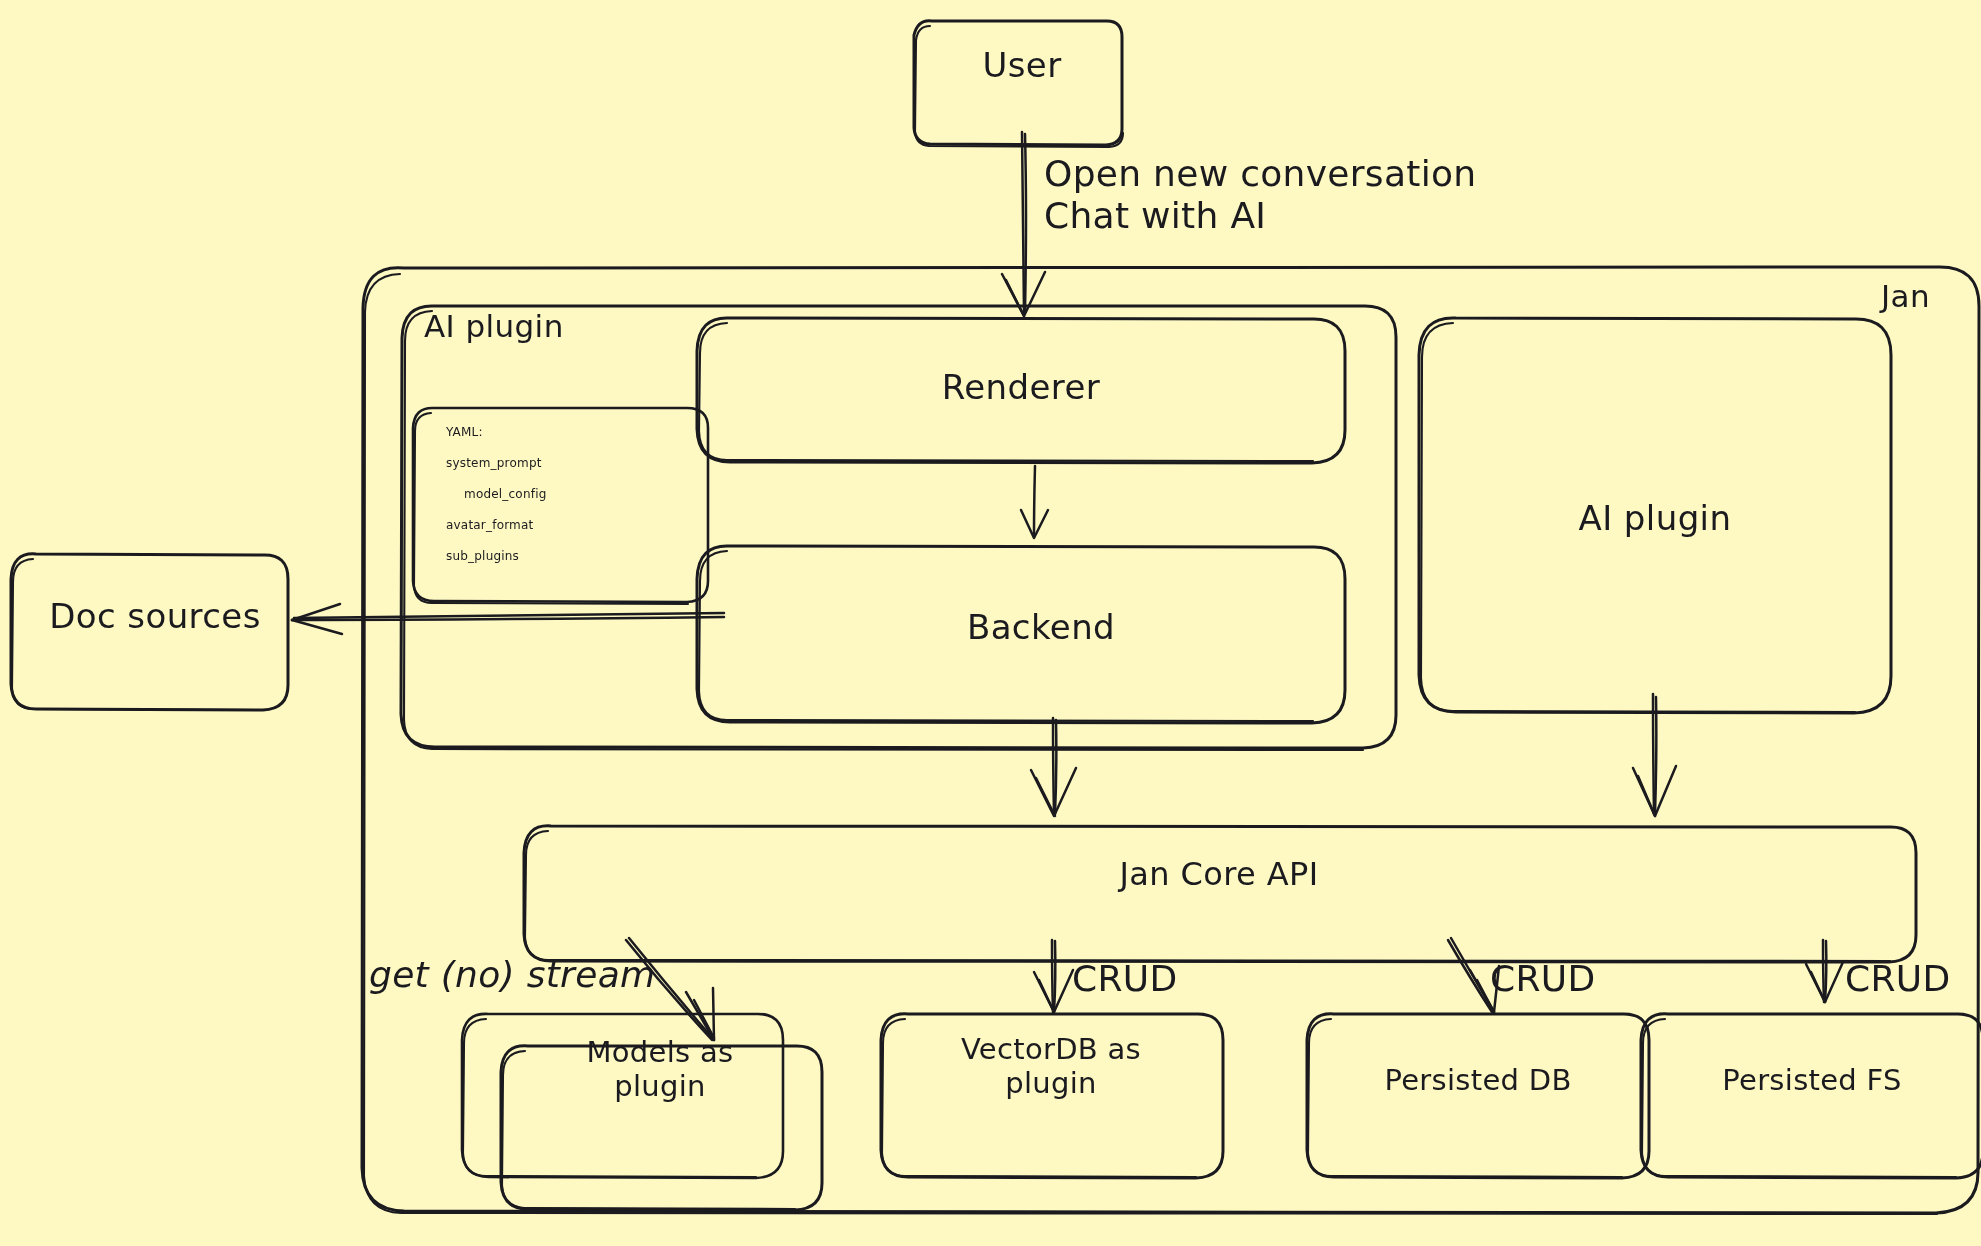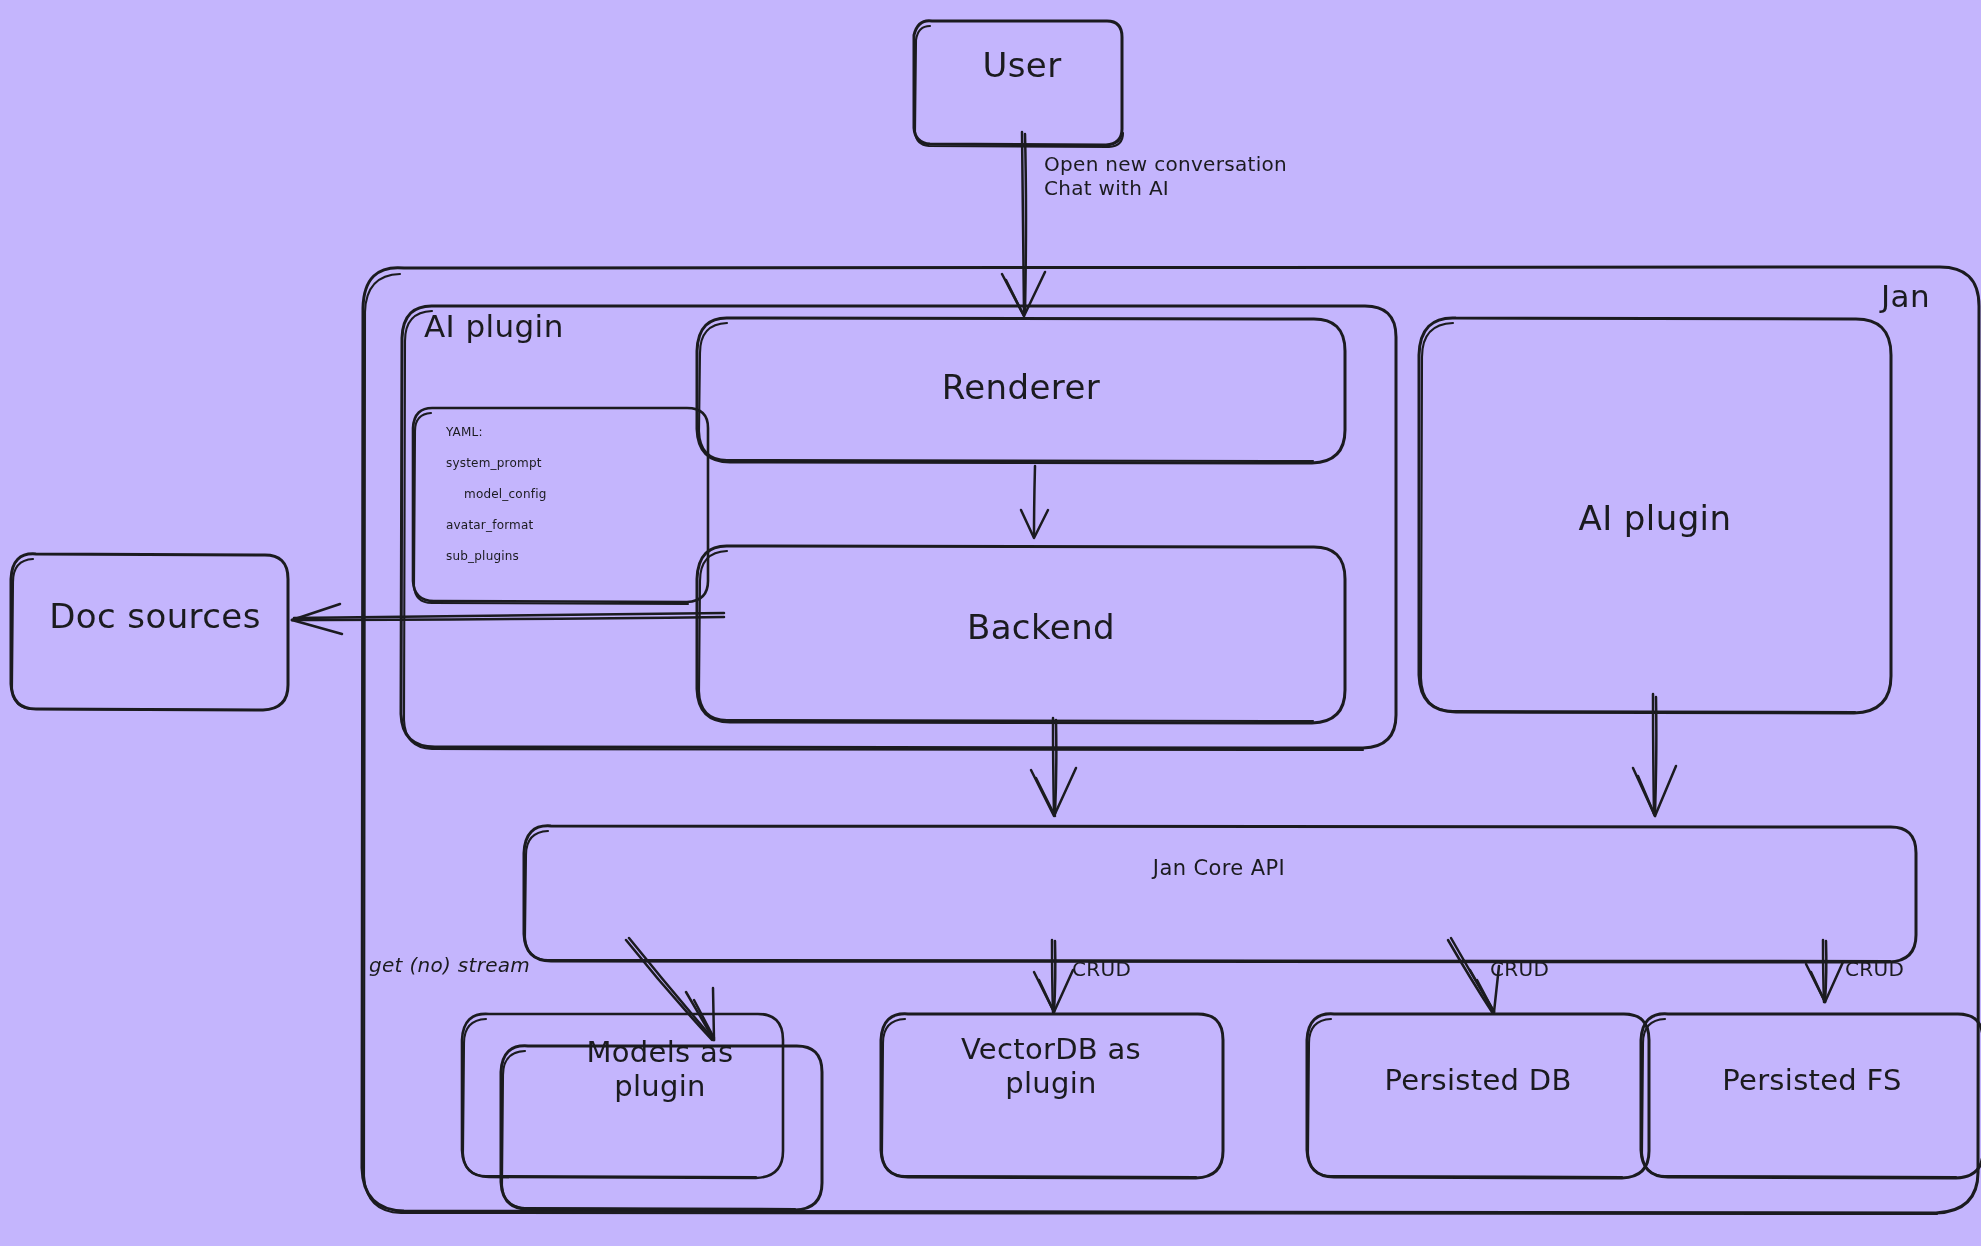--- a/index.html
+++ b/index.html
@@ -5,21 +5,21 @@
 <style>
   html, body {
     margin: 0;
     padding: 0;
     background: #ffffff;
   }
   #stage {
     position: relative;
     width: 1981px;
     height: 1246px;
-    background: #c4b5fd;
+    background: #fef9c3;
     overflow: hidden;
     font-family: "DejaVu Sans", sans-serif;
   }
   #sketch {
     position: absolute;
     left: 0; top: 0;
     width: 1981px;
     height: 1246px;
   }
   .lbl {
@@ -30,22 +30,22 @@
     line-height: 1.18;
     pointer-events: none;
     user-select: none;
   }
   .c { text-align: center; transform: translateX(-50%); }
   .l { text-align: left; }
   .r { transform: translateX(-100%); }
 
   .t-node   { font-size: 34px; letter-spacing: 0.4px; }
   .t-group  { font-size: 31px; letter-spacing: 0.4px; }
-  .t-edge   { font-size: 20px; letter-spacing: 0.3px; }
-  .t-api    { font-size: 21px; letter-spacing: 0.4px; }
+  .t-edge   { font-size: 36px; letter-spacing: 0.3px; }
+  .t-api    { font-size: 32px; letter-spacing: 0.4px; }
   .t-yaml   { font-size: 12px; letter-spacing: 0.2px; line-height: 1.36; }
   .t-small  { font-size: 29px; letter-spacing: 0.3px; }
 </style>
 </head>
 <body>
 
 <div id="stage">
 
   <svg id="sketch" viewBox="0 0 1981 1246">
     <defs>

